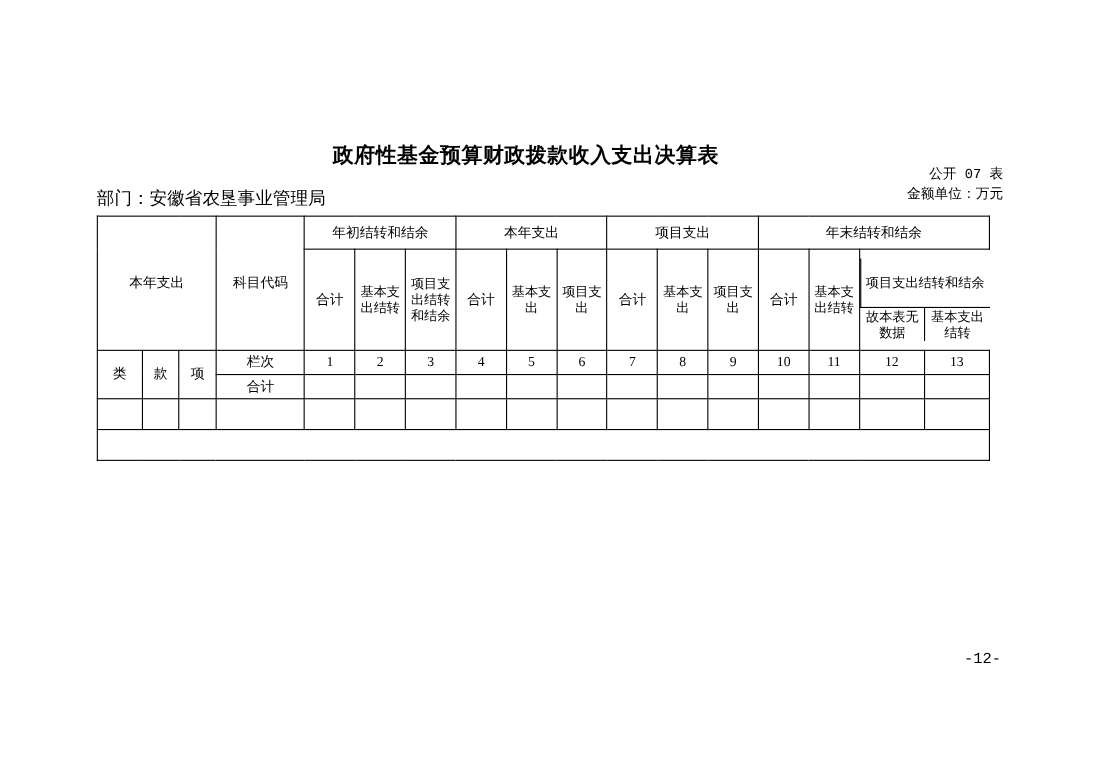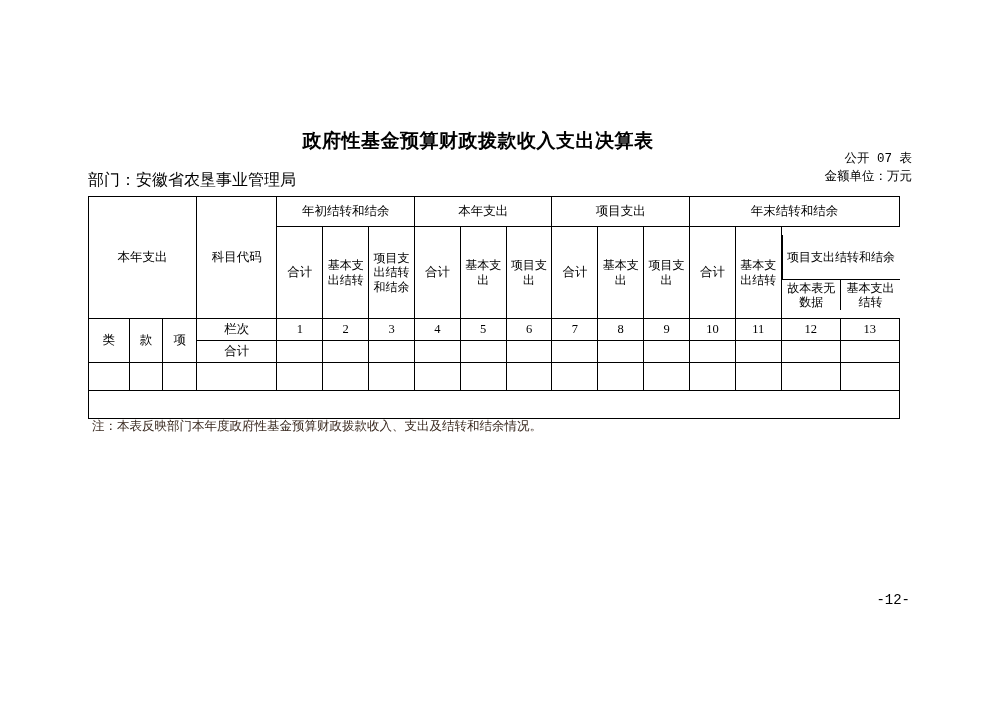--- a/index.html
+++ b/index.html
@@ -203,18 +203,17 @@
         <td></td>
         <td></td>
       </tr>
       <tr class="r-blank">
         <td colspan="17"></td>
       </tr>
     </tbody>
   </table>
 
   <div class="notes">
-    <div>注：本表反映部门本年度政府性基金预算财政拨款收入、支出及结转和结余情况。</div>
   </div>
 
   <div class="pagenum">-12-</div>
 
 </div>
 
 </body></html>

